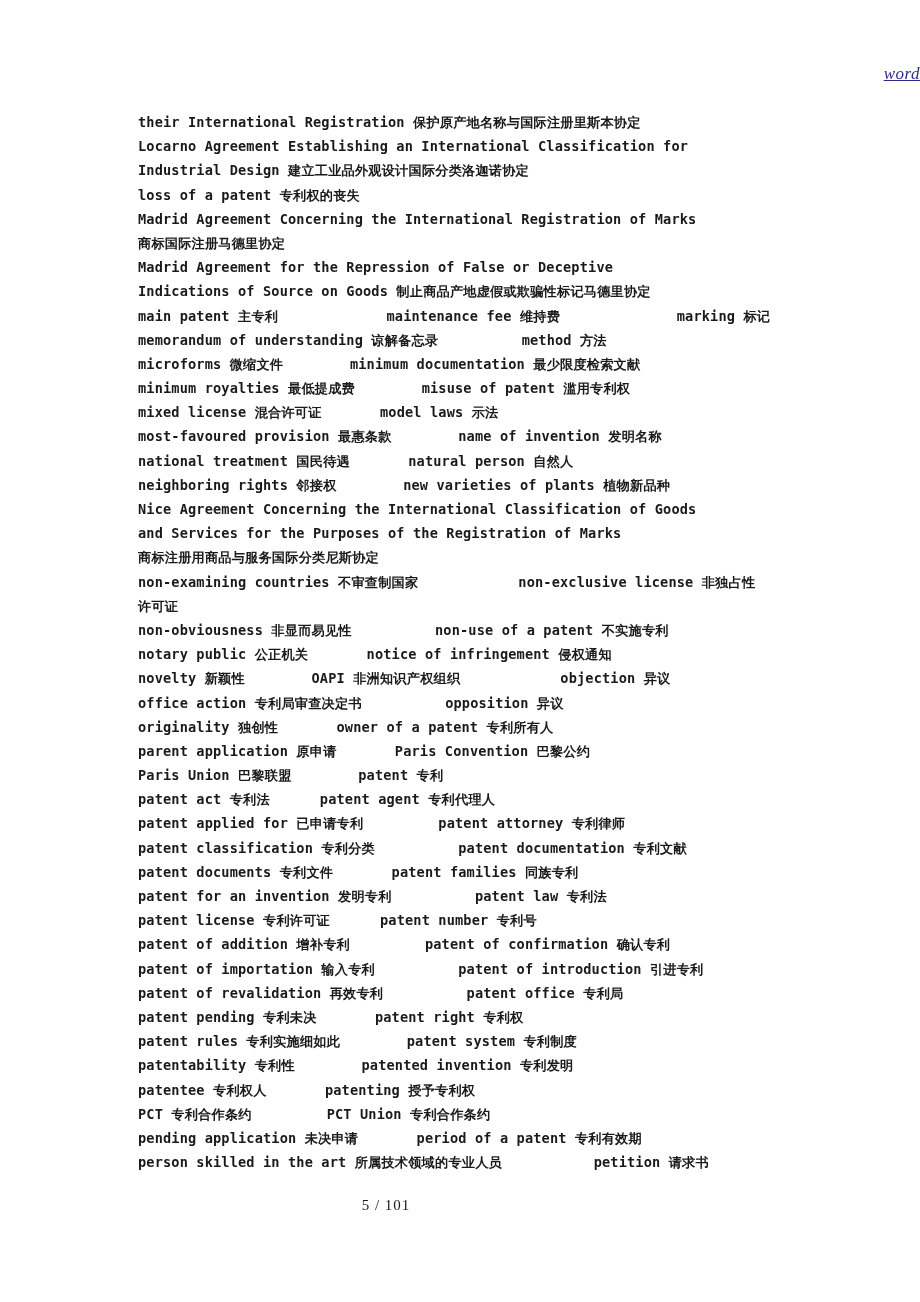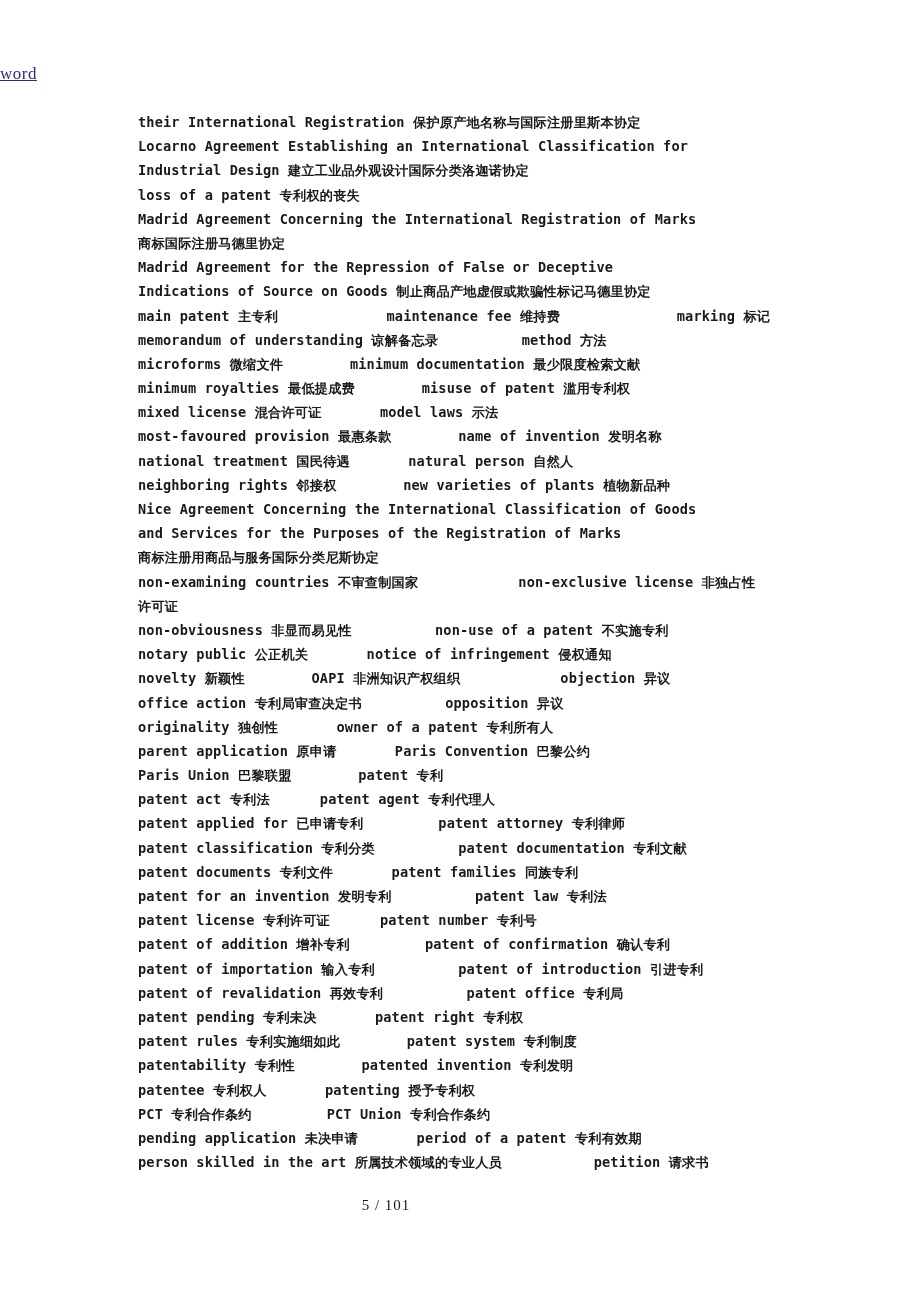--- a/index.html
+++ b/index.html
@@ -15,21 +15,22 @@
     color: #000000;
     overflow: hidden;
   }
 
   
   .header {
     position: absolute;
     top: 64px;
     left: 0;
     width: 920px;
-    text-align: left;
+    text-align: right;
+    font-style: italic;
   }
   .header-link {
     font-family: "Liberation Serif", serif;
     font-size: 17px;
     color: #2b2b8c;
     text-decoration: underline;
     letter-spacing: 0.5px;
   }
 
   

